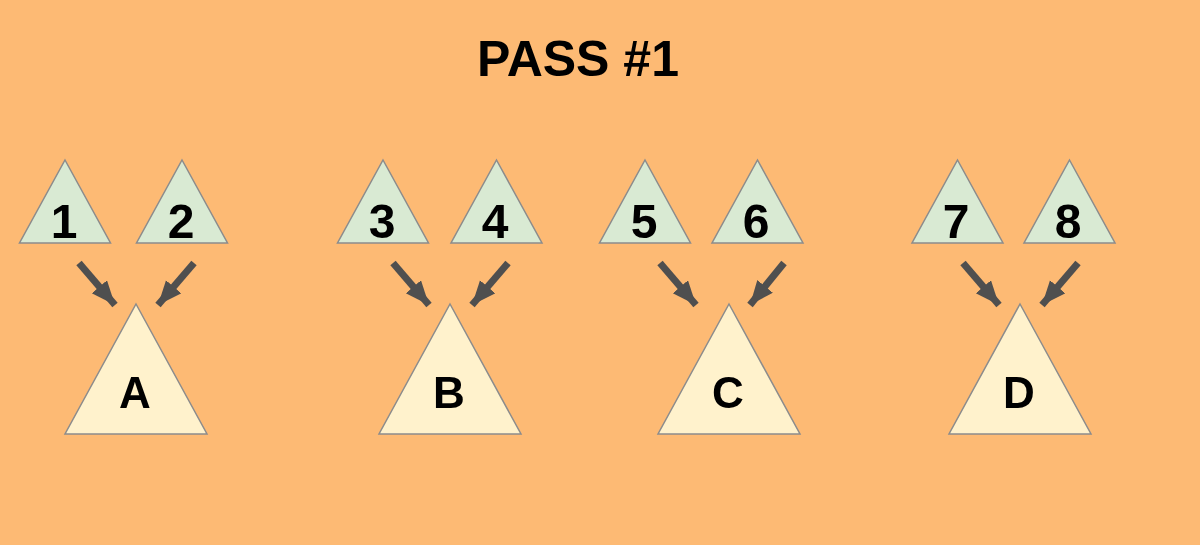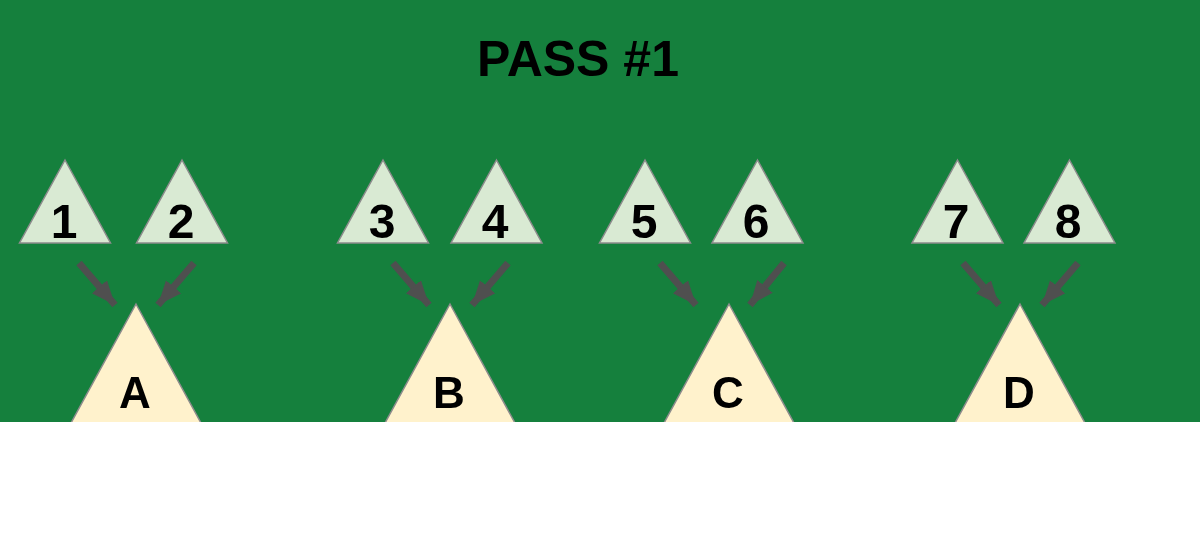--- a/index.html
+++ b/index.html
@@ -3,22 +3,22 @@
 <meta charset="utf-8">
 <style>
   html, body {
     margin: 0;
     padding: 0;
     background: #ffffff;
   }
   .canvas {
     position: relative;
     width: 1200px;
-    height: 422px;
-    background: #15803d;
+    height: 545px;
+    background: #fdba74;
     overflow: hidden;
   }
   svg text {
     font-family: "Liberation Sans", sans-serif;
     font-weight: bold;
     fill: #000000;
   }
   .title-text {
     font-size: 50px;
     text-anchor: middle;

